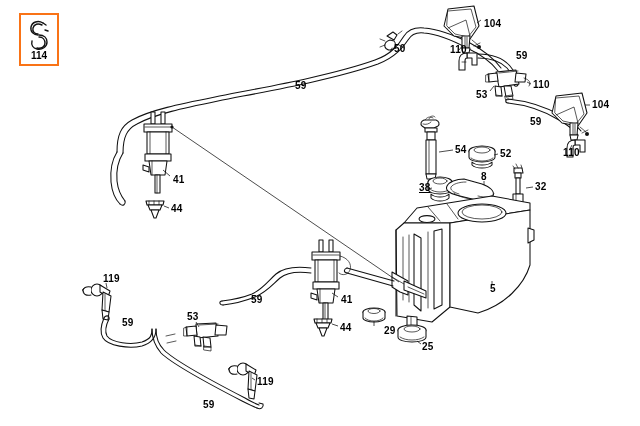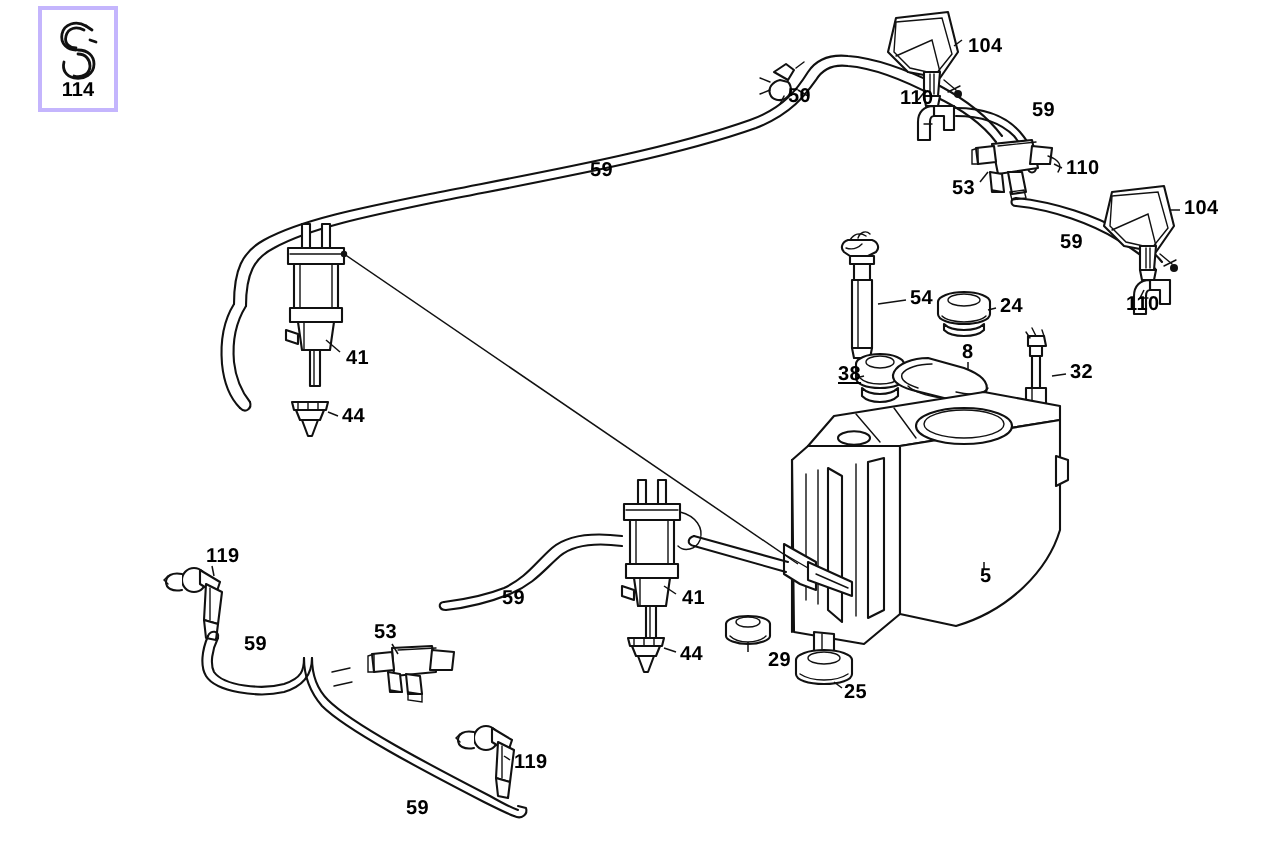--- a/index.html
+++ b/index.html
@@ -3,22 +3,22 @@
 <meta charset="utf-8">
 <style>
   html,body{margin:0;padding:0;background:#ffffff;}
   body{width:640px;height:426px;overflow:hidden;
        font-family:"Liberation Sans", sans-serif;}
   #stage{position:relative;width:640px;height:426px;background:#fff;}
   svg#diagram{position:absolute;left:0;top:0;width:640px;height:426px;}
   .lbl{position:absolute;font-family:"Liberation Sans",sans-serif;
        font-size:10px;font-weight:bold;color:#000;white-space:nowrap;
        line-height:1;letter-spacing:0.2px;}
-  #refbox{position:absolute;left:19px;top:3px;width:40px;height:53px;
-          border:2px solid #c4b5fd;background:#fff;box-sizing:border-box;}
+  #refbox{position:absolute;left:19px;top:13px;width:40px;height:53px;
+          border:2px solid #f97316;background:#fff;box-sizing:border-box;}
   #refbox .rl{position:absolute;left:0;right:0;bottom:3px;text-align:center;
               font-size:10px;font-weight:bold;font-family:"Liberation Sans",sans-serif;}
 </style>
 </head>
 <body>
 
 <div id="stage">
 
   <svg id="diagram" viewBox="0 0 640 426">
     <defs>
@@ -373,21 +373,21 @@
   <div class="lbl" style="left:450px;top:45px;">110</div>
   <div class="lbl" style="left:394px;top:44px;">50</div>
   <div class="lbl" style="left:516px;top:51px;">59</div>
   <div class="lbl" style="left:533px;top:80px;">110</div>
   <div class="lbl" style="left:476px;top:90px;">53</div>
   <div class="lbl" style="left:295px;top:81px;">59</div>
   <div class="lbl" style="left:592px;top:100px;">104</div>
   <div class="lbl" style="left:530px;top:117px;">59</div>
   <div class="lbl" style="left:563px;top:148px;">110</div>
   <div class="lbl" style="left:455px;top:145px;">54</div>
-  <div class="lbl" style="left:500px;top:149px;">24</div>
+  <div class="lbl" style="left:500px;top:149px;">52</div>
   <div class="lbl" style="left:481px;top:172px;">8</div>
   <div class="lbl" style="left:535px;top:182px;">32</div>
   <div class="lbl" style="left:419px;top:183px;text-decoration:underline;">38</div>
   <div class="lbl" style="left:173px;top:175px;">41</div>
   <div class="lbl" style="left:171px;top:204px;">44</div>
   <div class="lbl" style="left:103px;top:274px;">119</div>
   <div class="lbl" style="left:122px;top:318px;">59</div>
   <div class="lbl" style="left:251px;top:295px;">59</div>
   <div class="lbl" style="left:187px;top:312px;">53</div>
   <div class="lbl" style="left:341px;top:295px;">41</div>

